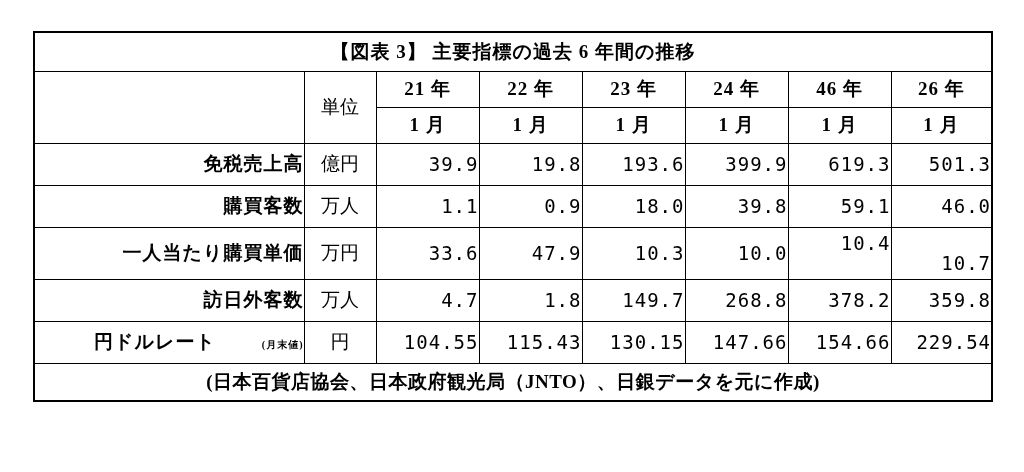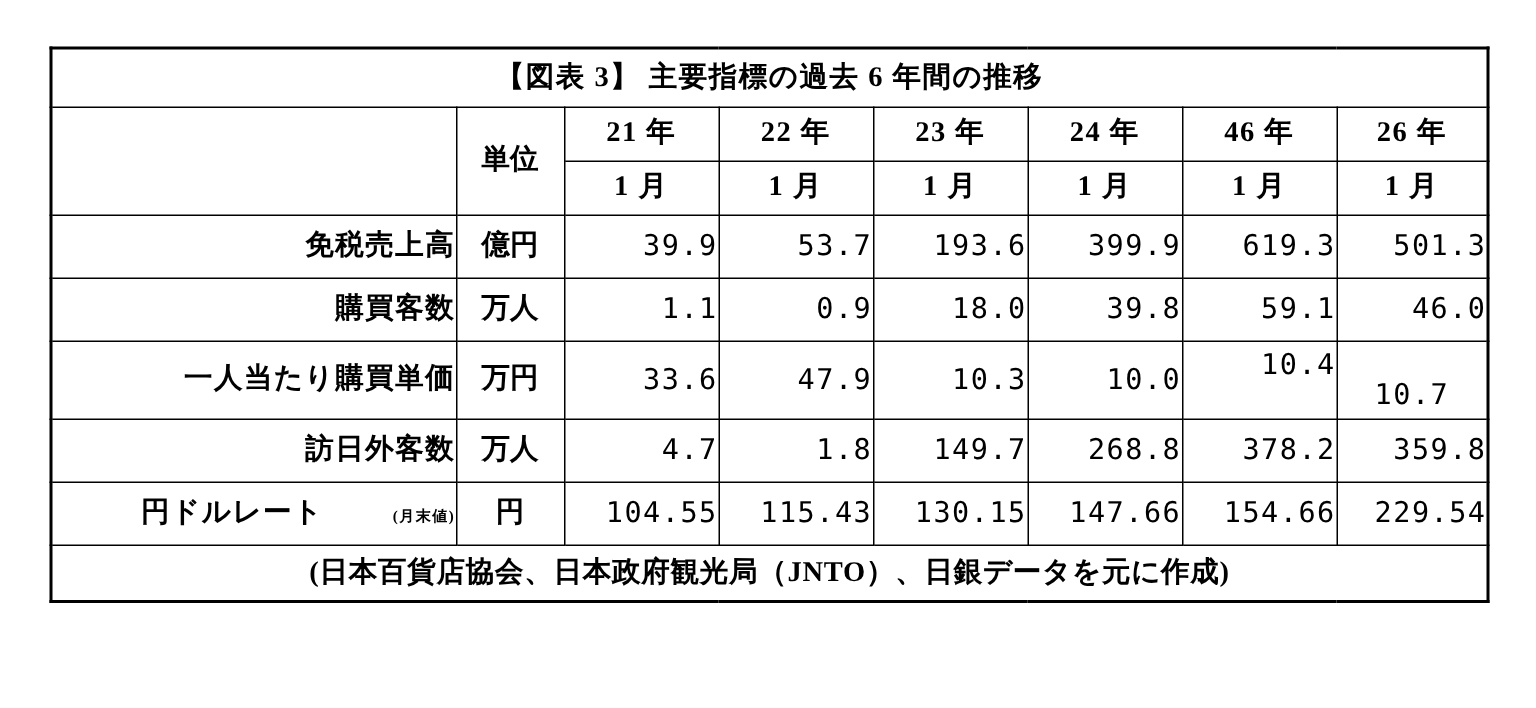--- a/index.html
+++ b/index.html
@@ -48,38 +48,37 @@
   }
   .label-cell {
     text-align: right;
     padding-right: 10px;
     font-weight: bold;
     letter-spacing: 1px;
     font-size: 19px;
   }
   .unit-cell {
     text-align: center;
-    font-weight: bold;
+    font-weight: normal;
     font-size: 19px;
   }
   .num-cell {
     text-align: right;
     padding-right: 12px;
     font-family: "DejaVu Sans Mono", "Liberation Mono", monospace;
     font-size: 17px;
     letter-spacing: 1px;
   }
   .num-cell.shift-up {
     vertical-align: top;
     padding-top: 4px;
   }
   .num-cell.shift-down {
     vertical-align: bottom;
     padding-bottom: 4px;
-    text-align: center;
   }
   .head-cell {
     text-align: center;
     font-weight: bold;
     font-size: 19px;
     letter-spacing: 1px;
   }
   .blank-cell {
     background: #ffffff;
   }
@@ -134,21 +133,21 @@
         <td class="head-cell">1 月</td>
         <td class="head-cell">1 月</td>
         <td class="head-cell">1 月</td>
         <td class="head-cell">1 月</td>
       </tr>
 
       <tr class="row-data">
         <td class="label-cell">免税売上高</td>
         <td class="unit-cell">億円</td>
         <td class="num-cell">39.9</td>
-        <td class="num-cell">53.7</td>
+        <td class="num-cell">19.8</td>
         <td class="num-cell">193.6</td>
         <td class="num-cell">399.9</td>
         <td class="num-cell">619.3</td>
         <td class="num-cell">501.3</td>
       </tr>
 
       <tr class="row-data">
         <td class="label-cell">購買客数</td>
         <td class="unit-cell">万人</td>
         <td class="num-cell">1.1</td>

